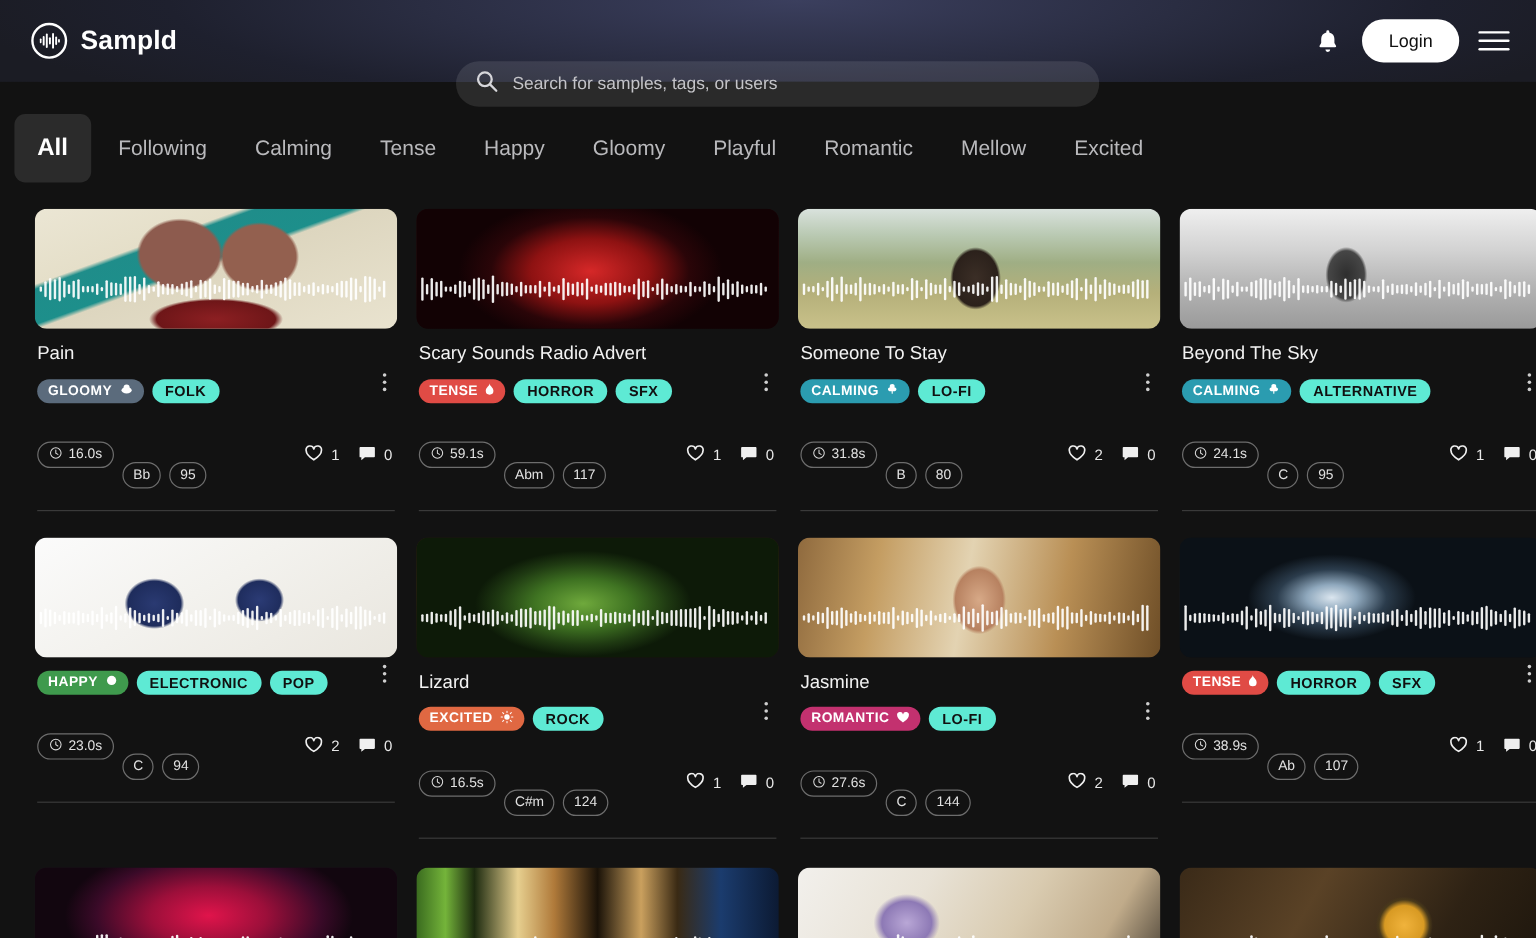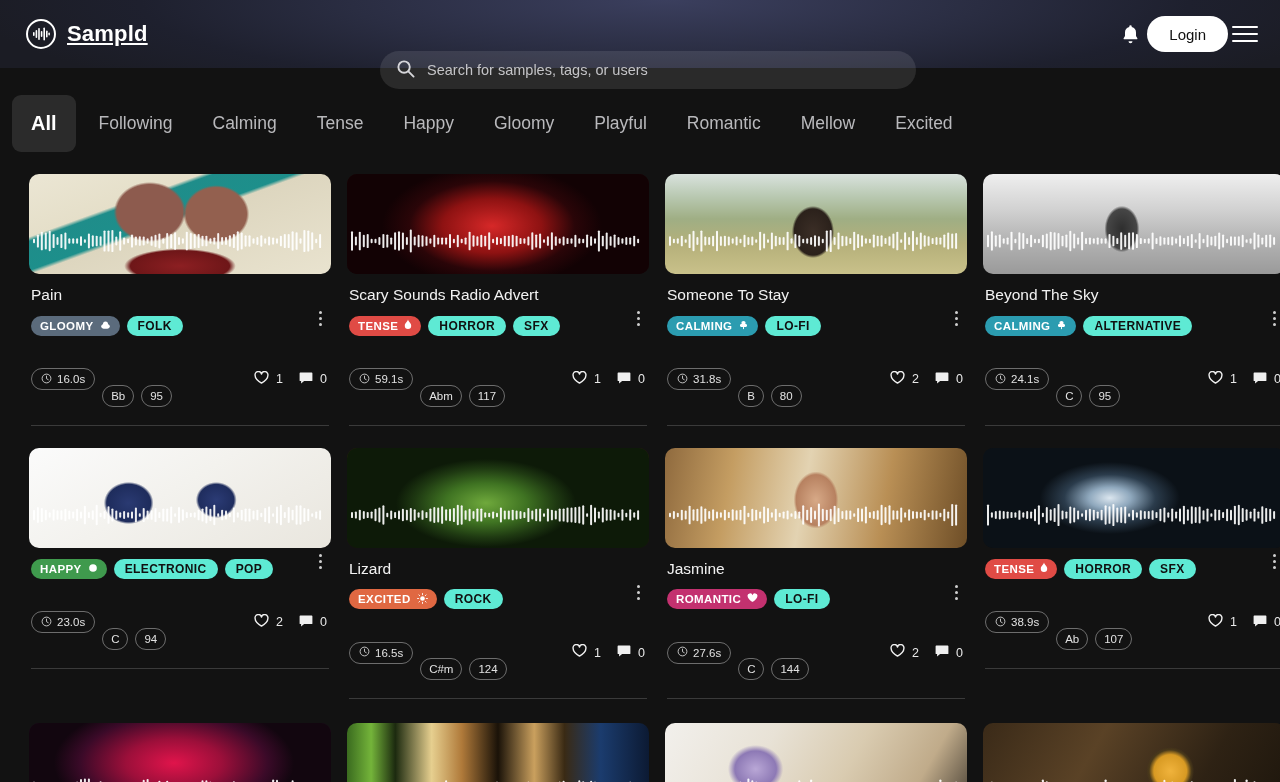--- a/index.html
+++ b/index.html
@@ -24,21 +24,21 @@
     padding: 0 26px;
   }
   .brand { display: flex; align-items: center; gap: 11px; }
   .brand-mark {
     width: 30px; height: 30px; border-radius: 50%;
     border: 2px solid #ffffff;
     display: flex; align-items: center; justify-content: center;
     flex-shrink: 0;
   }
   .brand-name {
-    font-size: 22px; font-weight: 700; letter-spacing: .2px; color: #fff; text-decoration: underline;
+    font-size: 22px; font-weight: 700; letter-spacing: .2px; color: #fff;
   }
 
   .search-wrap {
     position: absolute; left: 380px; top: 15px;
     width: 536px; height: 38px;
   }
   .search-box {
     width: 100%; height: 38px; border-radius: 19px;
     background: rgba(255,255,255,0.10);
     display: flex; align-items: center;
@@ -49,21 +49,21 @@
   .search-input {
     background: transparent; border: none; outline: none;
     color: #e8e8e8; font-size: 14.5px;
     font-family: "Liberation Sans", sans-serif;
     width: 100%;
   }
   .search-input::placeholder { color: #c4c4c8; }
 
   .header-right {
     position: absolute; right: 22px; top: 0;
-    height: 68px; display: flex; align-items: center; gap: 4px;
+    height: 68px; display: flex; align-items: center; gap: 16px;
   }
   .bell-btn { width: 26px; height: 26px; display:flex; align-items:center; justify-content:center; cursor: pointer; }
   .login-btn {
     background: #ffffff; color: #101010;
     border: none; border-radius: 18px;
     height: 36px; padding: 0 22px;
     font-size: 15px; font-weight: 400; cursor: pointer;
     font-family: "Liberation Sans", sans-serif;
   }
   .hamburger { width: 26px; display: flex; flex-direction: column; gap: 5px; cursor: pointer; }

